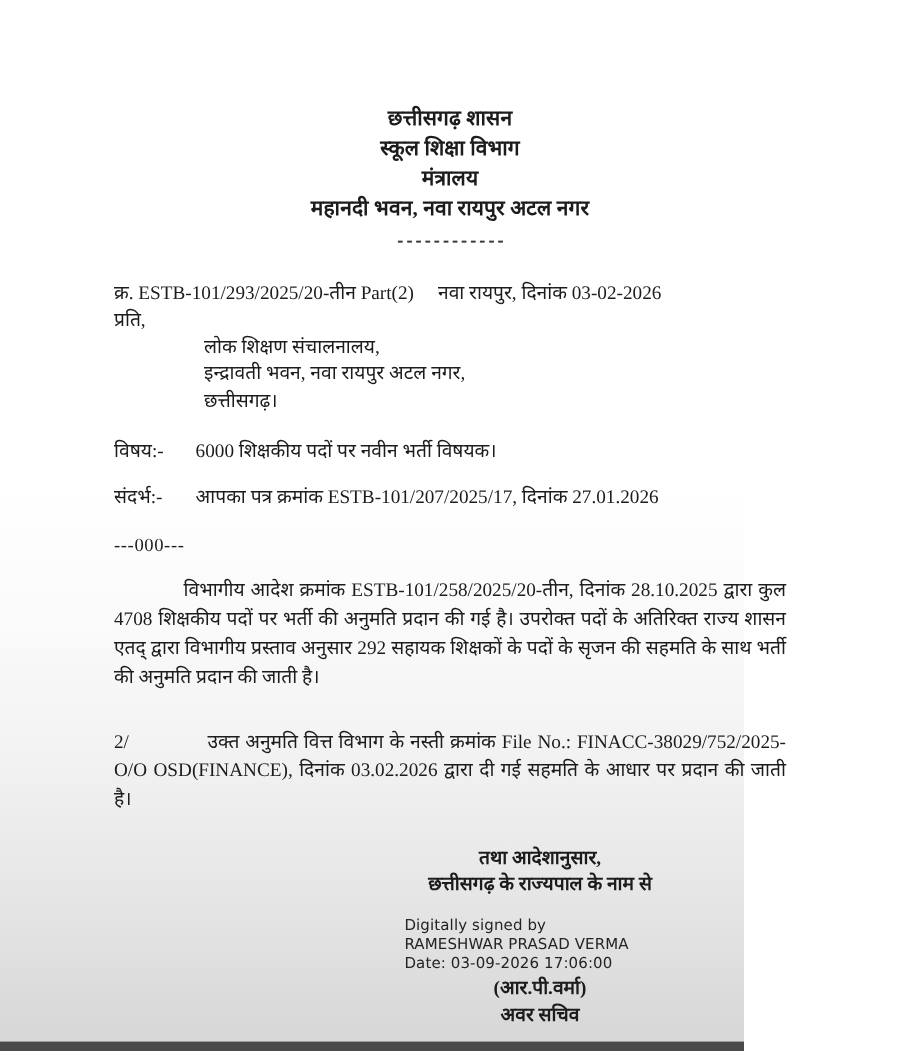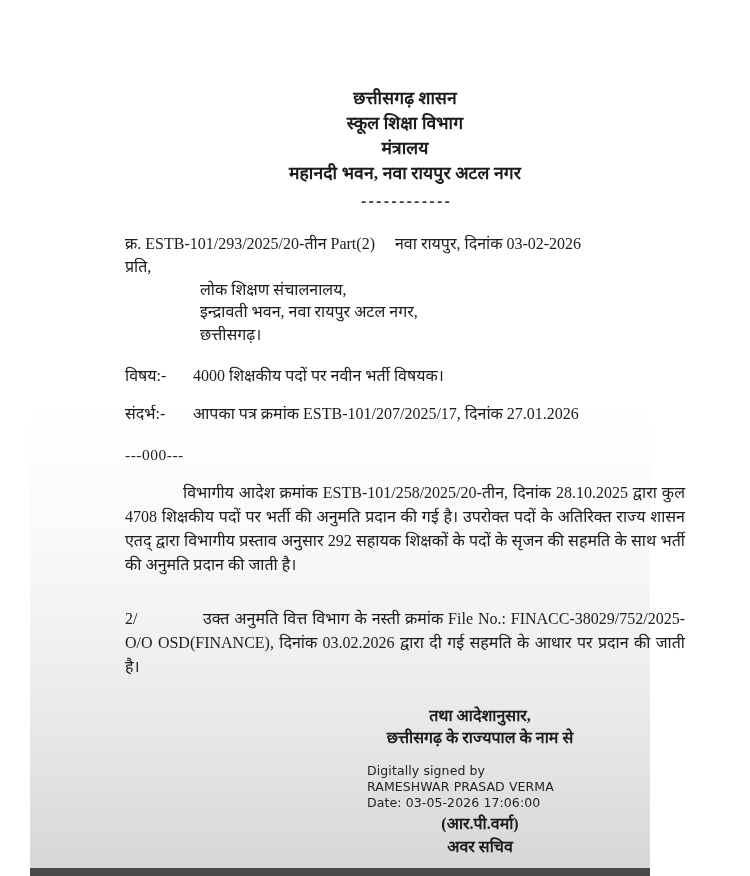--- a/index.html
+++ b/index.html
@@ -22,21 +22,20 @@
     height: 876px;
     box-sizing: border-box;
     background: linear-gradient(to bottom,
         #ffffff 0%,
         #ffffff 46%,
         #fafafa 60%,
         #f2f2f2 72%,
         #e6e6e6 85%,
         #dadada 96%,
         #d6d6d6 100%);
-    margin-left: 30px;
   }
 
   #bottom-edge {
     position: absolute;
     left: 0;
     right: 0;
     bottom: 0;
     height: 8px;
     background: #4a4a4a;
   }
@@ -191,21 +190,21 @@
     <div class="to-label">प्रति,</div>
 
     <div class="addressee">
       <div>लोक शिक्षण संचालनालय,</div>
       <div>इन्द्रावती भवन, नवा रायपुर अटल नगर,</div>
       <div>छत्तीसगढ़।</div>
     </div>
 
     <div class="field-row">
       <div class="field-label">विषय:-</div>
-      <div class="field-value">4000 शिक्षकीय पदों पर नवीन भर्ती विषयक।</div>
+      <div class="field-value">6000 शिक्षकीय पदों पर नवीन भर्ती विषयक।</div>
     </div>
 
     <div class="field-row second">
       <div class="field-label">संदर्भ:-</div>
       <div class="field-value">आपका पत्र क्रमांक ESTB-101/207/2025/17,  दिनांक 27.01.2026</div>
     </div>
 
     <div class="sep-000">---000---</div>
 
     <div class="body-para">विभागीय आदेश क्रमांक ESTB-101/258/2025/20-तीन, दिनांक 28.10.2025 द्वारा कुल 4708 शिक्षकीय पदों पर भर्ती की अनुमति प्रदान की गई है। उपरोक्त पदों के अतिरिक्त राज्य शासन एतद् द्वारा विभागीय प्रस्ताव अनुसार 292 सहायक शिक्षकों के पदों के सृजन की सहमति के साथ भर्ती की अनुमति प्रदान की जाती है।</div>
@@ -215,21 +214,21 @@
     </div>
 
     <div class="closing">
       <div>तथा आदेशानुसार,</div>
       <div>छत्तीसगढ़ के राज्यपाल के नाम से</div>
     </div>
 
     <div class="dsc">
       <div>Digitally signed by</div>
       <div>RAMESHWAR PRASAD VERMA</div>
-      <div>Date: 03-05-2026 17:06:00</div>
+      <div>Date: 03-09-2026 17:06:00</div>
     </div>
 
     <div class="signature">
       <div class="sig-name">(आर.पी.वर्मा)</div>
       <div>अवर सचिव</div>
 
     </div>
 
   </div>
 

